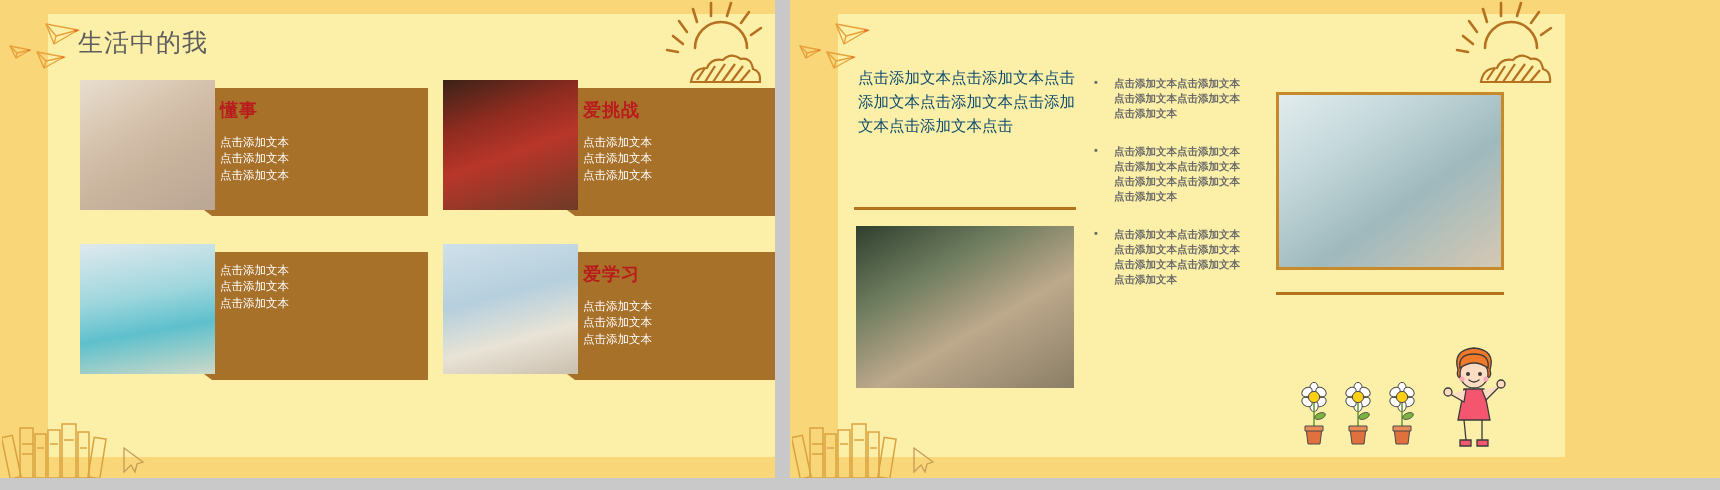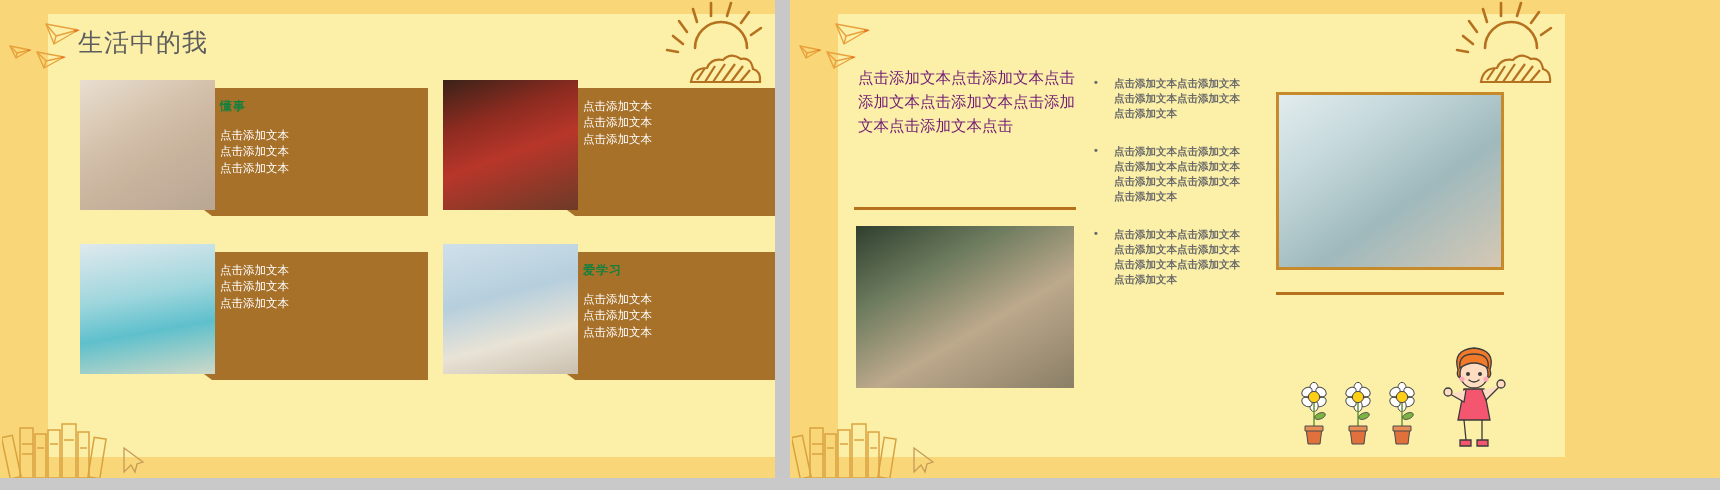--- a/index.html
+++ b/index.html
@@ -74,21 +74,21 @@
   }
   .card .brown {
     position: absolute; left: 108px; top: 8px;
     width: 240px; height: 128px;
     background: #a8712a;
     z-index: 2;
     clip-path: polygon(0 0, 100% 0, 100% 100%, 10% 100%, 0 86%);
   }
   .card .brown-inner { position: absolute; left: 140px; top: 18px; z-index: 4; width: 200px; }
   .card h3 {
-    font-size: 12px; font-weight: bold; color: #15803d;
+    font-size: 18px; font-weight: bold; color: #b91c1c;
     margin: 0 0 12px 0; letter-spacing: 1px;
   }
   .card .lines { font-size: 11.5px; color: #ffffff; line-height: 1.42; }
   .card .lines div { white-space: nowrap; }
 
   .card.c1 { left: 80px;  top: 80px;  }
   .card.c2 { left: 443px; top: 80px;  }
   .card.c3 { left: 80px;  top: 244px; }
   .card.c4 { left: 443px; top: 244px; }
 
@@ -97,21 +97,21 @@
   .ph2 { background: linear-gradient(160deg,#3a2218 0%,#8d2b20 30%,#b8362a 55%,#6d3b27 100%); }
   .ph3 { background: linear-gradient(170deg,#dfe9ee 0%,#9fd6dd 40%,#5ec0cc 65%,#cfd9c8 100%); }
   .ph4 { background: linear-gradient(165deg,#cfe0ea 0%,#b6cfdd 40%,#e8e3d6 70%,#cbbfae 100%); }
   .ph5 { background: linear-gradient(150deg,#2f3f2e 0%,#6d7b5e 30%,#bda98c 60%,#8a7e66 100%); }
   .ph6 { background: linear-gradient(145deg,#e2ecee 0%,#c3d7da 30%,#9fb9bd 60%,#d5c8b4 100%); }
 
   
   .s2 .para {
     position: absolute; left: 68px; top: 66px;
     width: 220px;
-    font-size: 15.5px; color: #701a75; line-height: 1.55;
+    font-size: 15.5px; color: #0c4a6e; line-height: 1.55;
   }
   .s2 .divider {
     position: absolute; left: 64px; top: 207px;
     width: 222px; height: 3px; background: #b5721a;
   }
   .s2 .photo-left {
     position: absolute; left: 66px; top: 226px;
     width: 218px; height: 162px;
   }
   .s2 .photo-right {
@@ -206,20 +206,21 @@
           <div>点击添加文本</div>
           <div>点击添加文本</div>
         </div>
       </div>
     </div>
 
     <div class="card c2">
       <div class="brown"></div>
       <div class="thumb ph2"></div>
       <div class="brown-inner">
+        <h3>爱挑战</h3>
         <div class="lines">
           <div>点击添加文本</div>
           <div>点击添加文本</div>
           <div>点击添加文本</div>
         </div>
       </div>
     </div>
 
     <div class="card c3">
       <div class="brown"></div>

